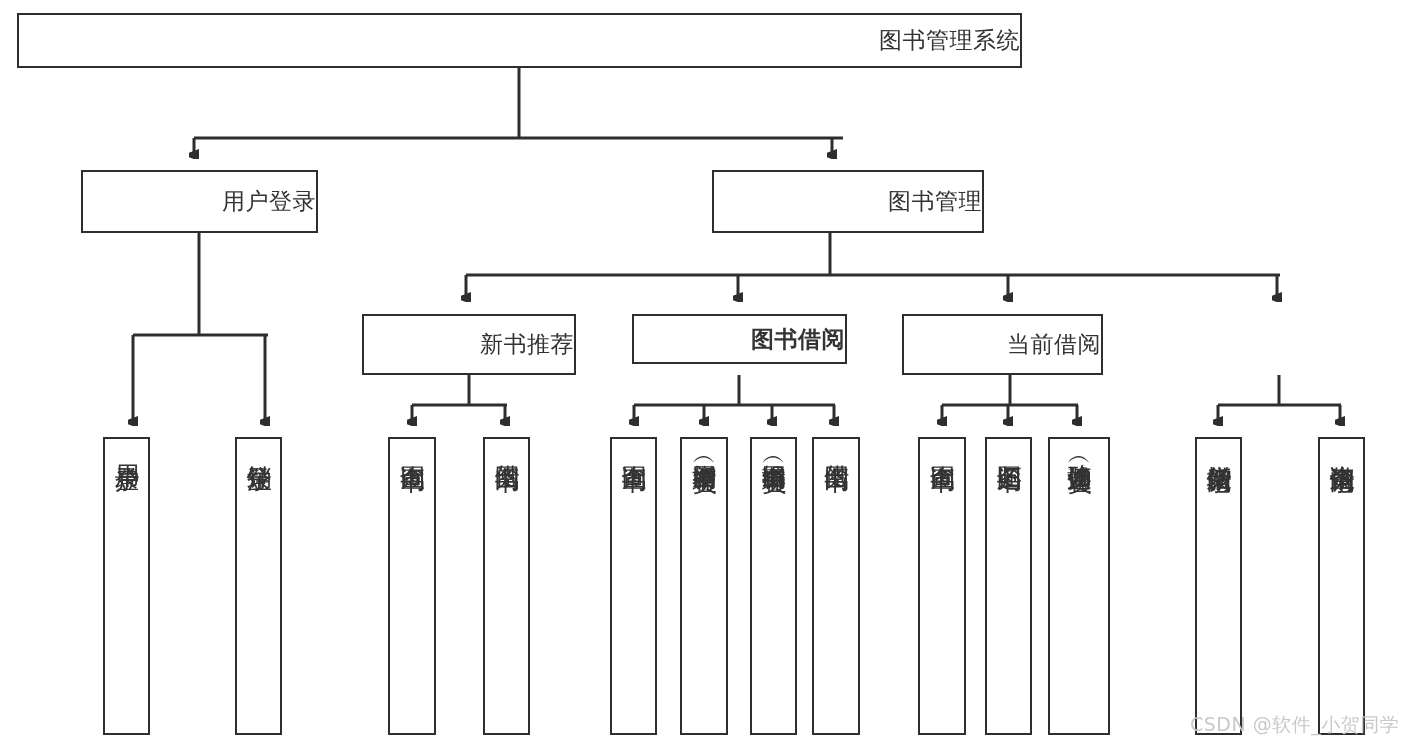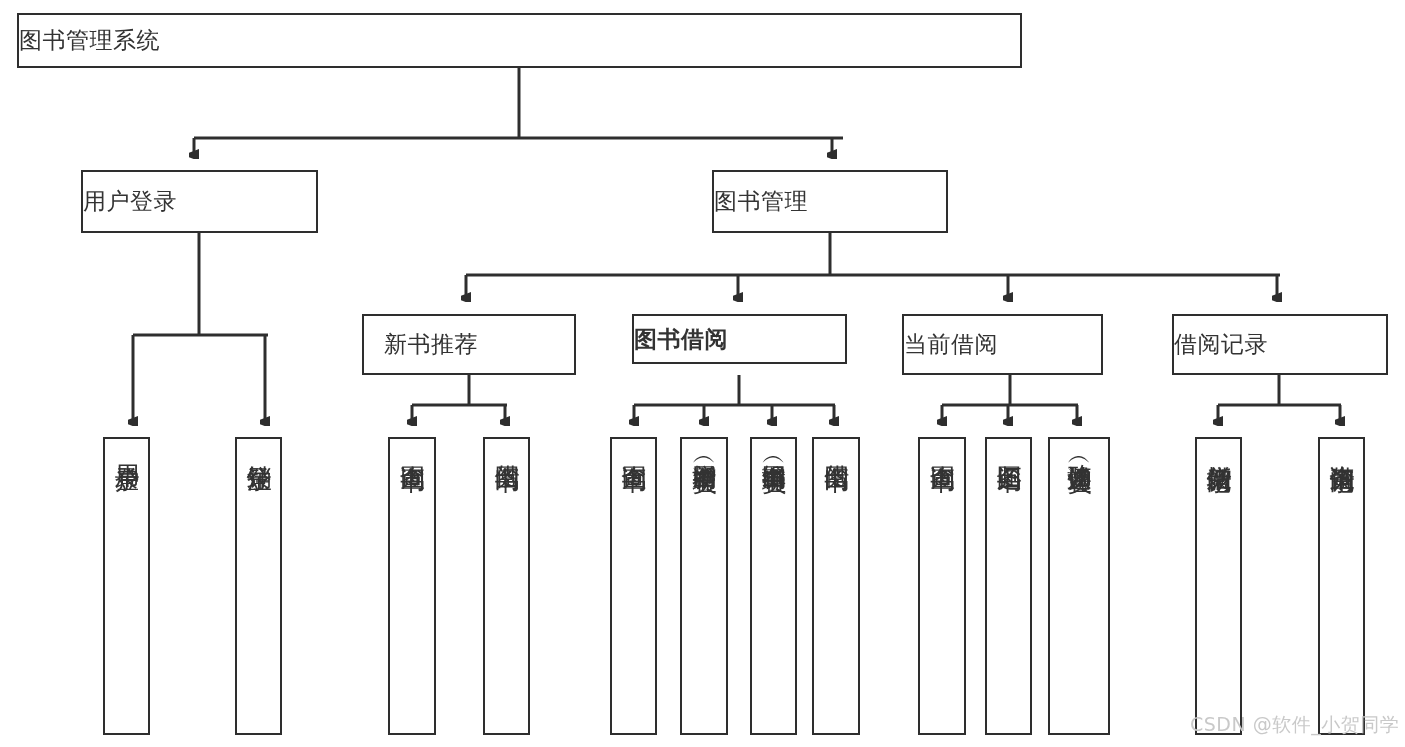--- a/index.html
+++ b/index.html
@@ -25,21 +25,21 @@
     height: 747px;
     pointer-events: none;
   }
   .node {
     position: absolute;
     box-sizing: border-box;
     background: #ffffff;
     border: 2px solid #2e2e2e;
     display: flex;
     align-items: center;
-    justify-content: flex-start;
+    justify-content: flex-end;
     color: #333333;
   }
   .node .lbl {
     display: block;
     text-align: center;
     line-height: 1.15;
     white-space: nowrap;
   }
   
   .node.horiz .lbl {
@@ -128,35 +128,32 @@
     </g>
   </svg>
 
   <div class="node horiz" style="left:17px; top:13px; width:1005px; height:55px;">
     <span class="lbl">图书管理系统</span>
   </div>
 
   <div class="node horiz" style="left:81px; top:170px; width:237px; height:63px;">
     <span class="lbl">用户登录</span>
   </div>
-  <div class="node horiz" style="left:712px; top:170px; width:236px; height:63px;">
+  <div class="node horiz" style="left:712px; top:170px; width:272px; height:63px;">
     <span class="lbl">图书管理</span>
   </div>
 
   <div class="node horiz" style="left:362px; top:314px; width:214px; height:61px;padding-left:20px;">
     <span class="lbl">新书推荐</span>
   </div>
   <div class="node horiz" style="left:632px; top:314px; width:215px; height:50px;font-weight:bold;">
     <span class="lbl">图书借阅</span>
   </div>
   <div class="node horiz" style="left:902px; top:314px; width:201px; height:61px;">
     <span class="lbl">当前借阅</span>
-  </div>
-  <div class="node horiz" style="left:1172px; top:314px; width:216px; height:61px;">
-    <span class="lbl">借阅记录</span>
   </div>
 
   <div class="node vert" style="left:103px; top:437px; width:47px; height:298px;">
     <span class="lbl">用户登录</span>
   </div>
   <div class="node vert" style="left:235px; top:437px; width:47px; height:298px;">
     <span class="lbl">注销登录</span>
   </div>
   <div class="node vert" style="left:388px; top:437px; width:48px; height:298px;">
     <span class="lbl">查询图书</span>

